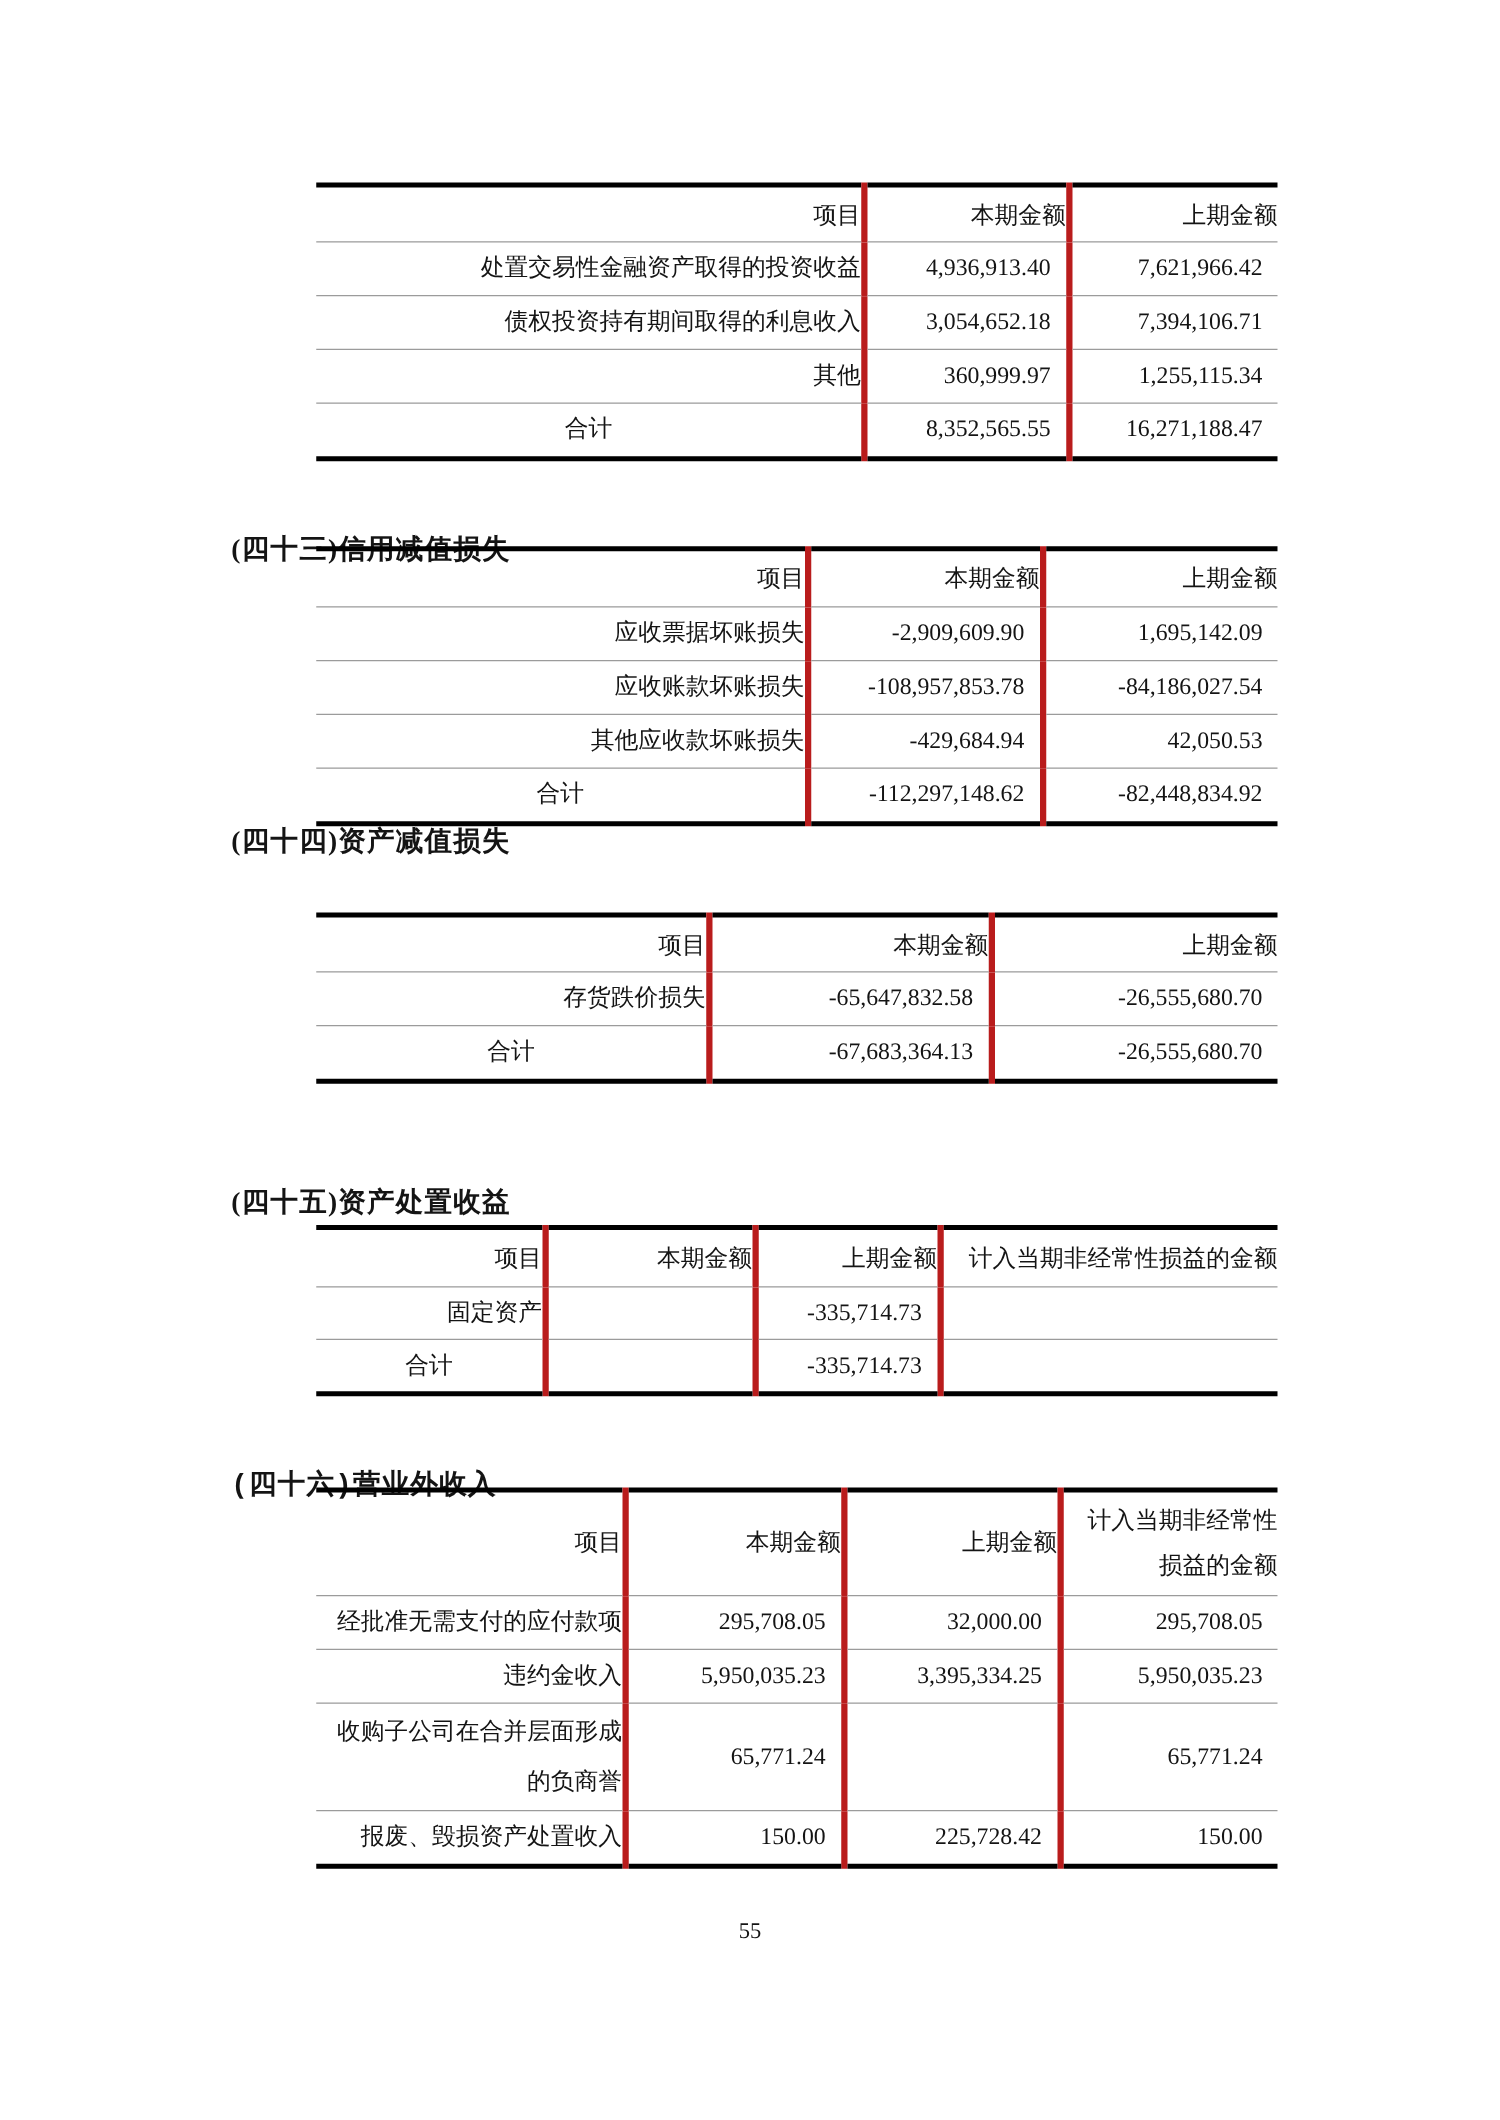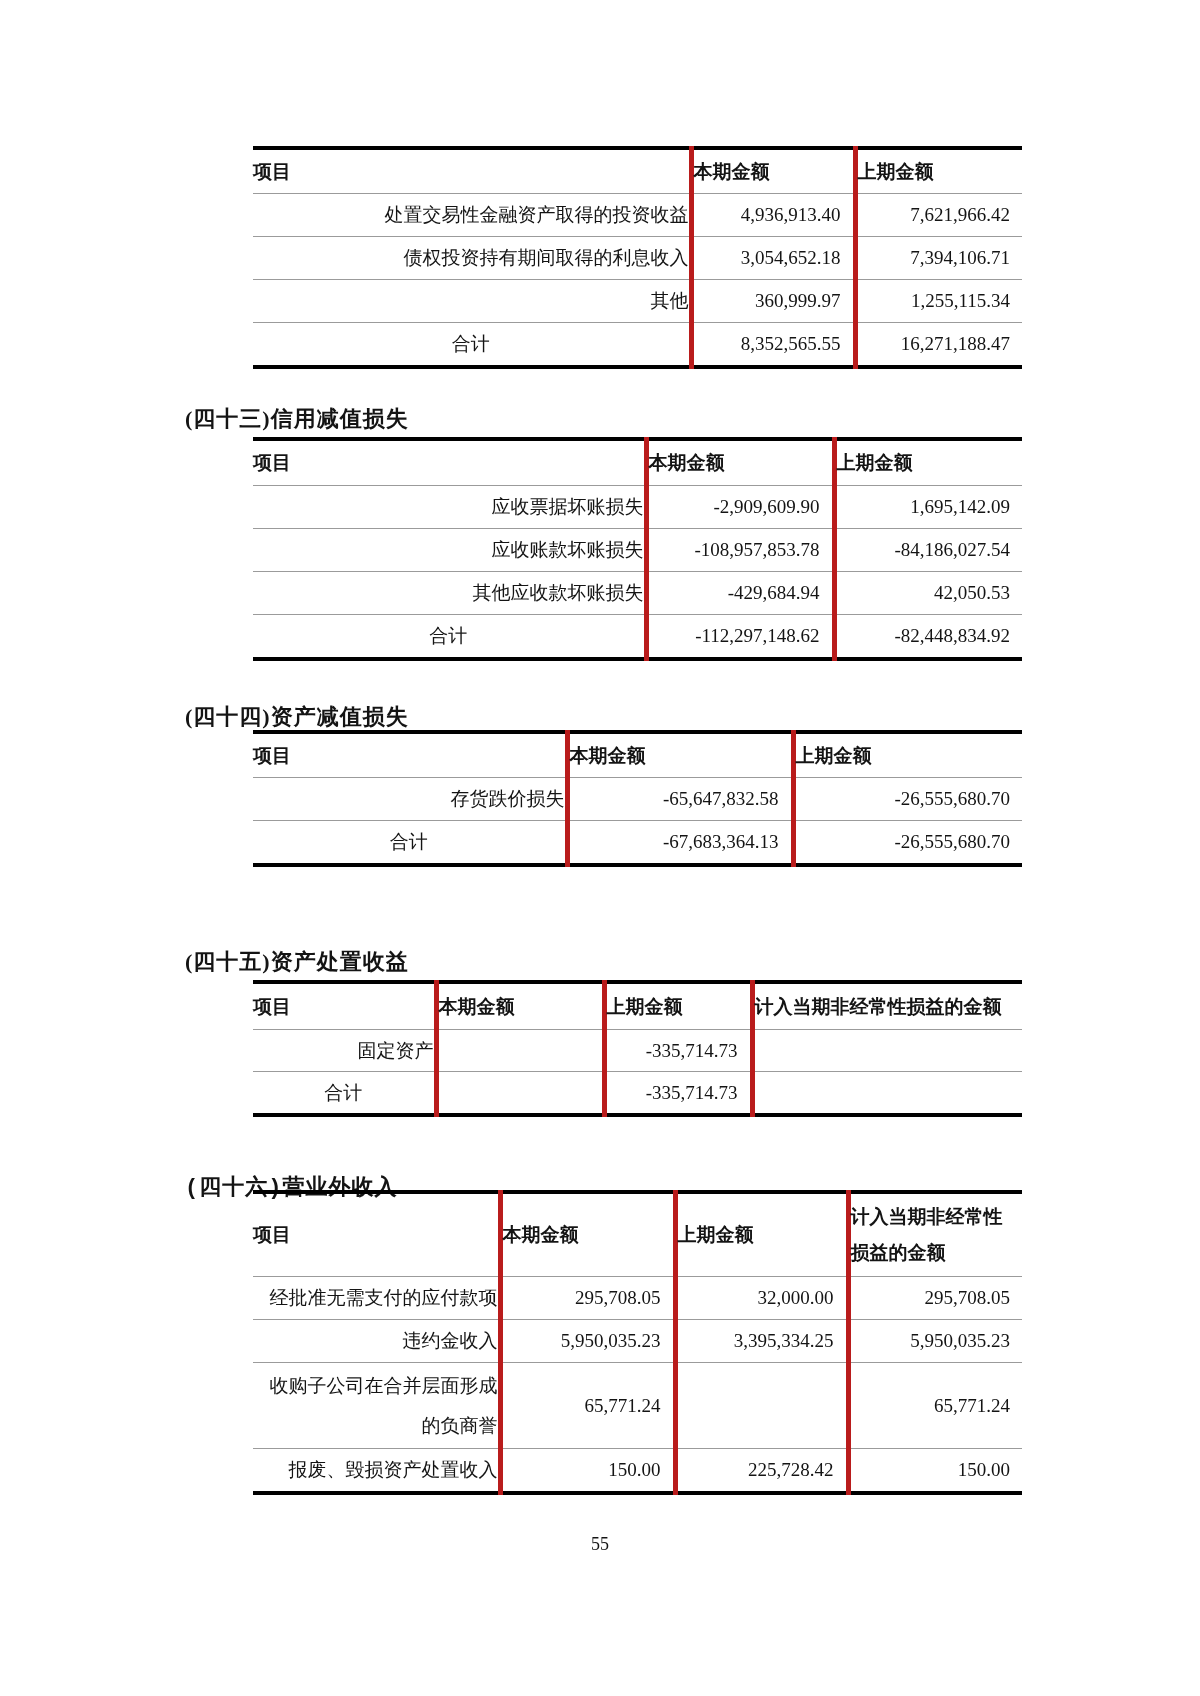--- a/index.html
+++ b/index.html
@@ -13,21 +13,21 @@
     position:absolute;left:185px;font-size:22px;font-weight:700;
     white-space:nowrap;letter-spacing:1px;line-height:26px;
   }
   table.fin{
     position:absolute;left:253px;width:769px;
     border-collapse:collapse;table-layout:fixed;
     border-top:4px solid #000;border-bottom:4px solid #000;
     font-size:19px;color:#141414;
   }
   table.fin th{
-    font-weight:700;text-align:left;vertical-align:middle;
+    font-weight:400;text-align:right;vertical-align:middle;
     border-bottom:1px solid #9b9b9b;padding:0;
   }
   table.fin td{
     vertical-align:middle;border-bottom:1px solid #9b9b9b;padding:0;
   }
   table.fin th + th, table.fin td + td{border-left:5px solid #b91c1c;}
   table.fin tbody tr:last-child td{border-bottom:none;}
   table.fin td.lbl{text-align:right;padding-left:10px;line-height:24px;}
   table.fin td.lbl.ctr{text-align:center;padding-left:0;}
   table.fin td.num{text-align:right;padding-right:12px;white-space:nowrap;margin-left:16px;}
@@ -36,21 +36,21 @@
   .t43{top:437px;} .t43 th{height:44px;} .t43 td{height:42px;}
   .t44{top:730px;} .t44 th{height:43px;} .t44 td{height:42px;}
   .t45{top:980px;} .t45 th{height:45px;} .t45 td{height:41px;}
   .t46{top:1190px;border-bottom:none;}
   .t46 th{height:82px;line-height:36px;}
   .t46 td{height:42px;line-height:38px;}
   .t46 tbody tr:nth-child(3) td{height:85px;}
   .t46 tbody tr:nth-child(3) td.lbl{line-height:40px;}
   .t46 tbody tr:last-child td{border-bottom:1px solid #9b9b9b;}
 
-  .h43{top:406px;} .h44{top:704px;} .h45{top:949px;} .h46{top:1176px;font-family:Liberation Mono, monospace;}
+  .h43{top:426px;} .h44{top:660px;} .h45{top:949px;} .h46{top:1176px;font-family:Liberation Mono, monospace;}
 
   .page-number{
     position:absolute;top:1534px;left:0;width:1200px;
     text-align:center;font-size:18px;
   }
 </style>
 </head>
 <body>
 
 <div class="page">

